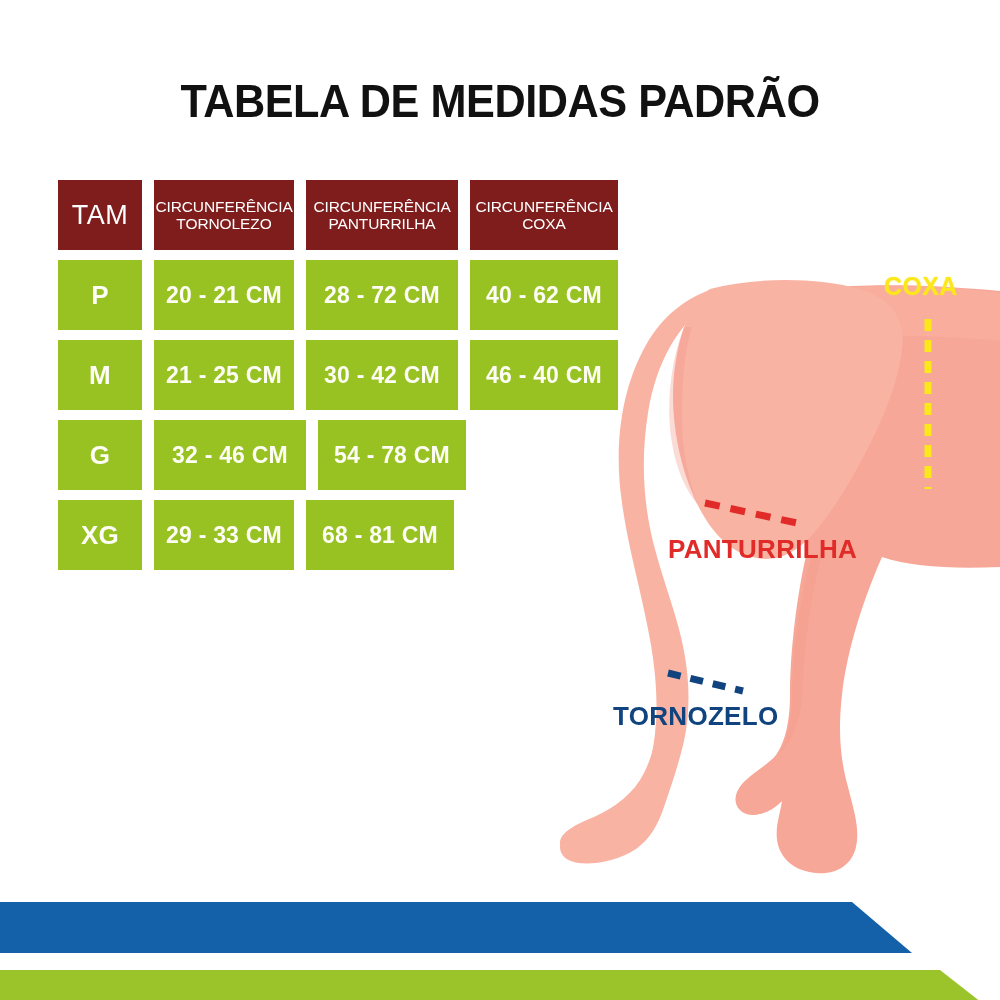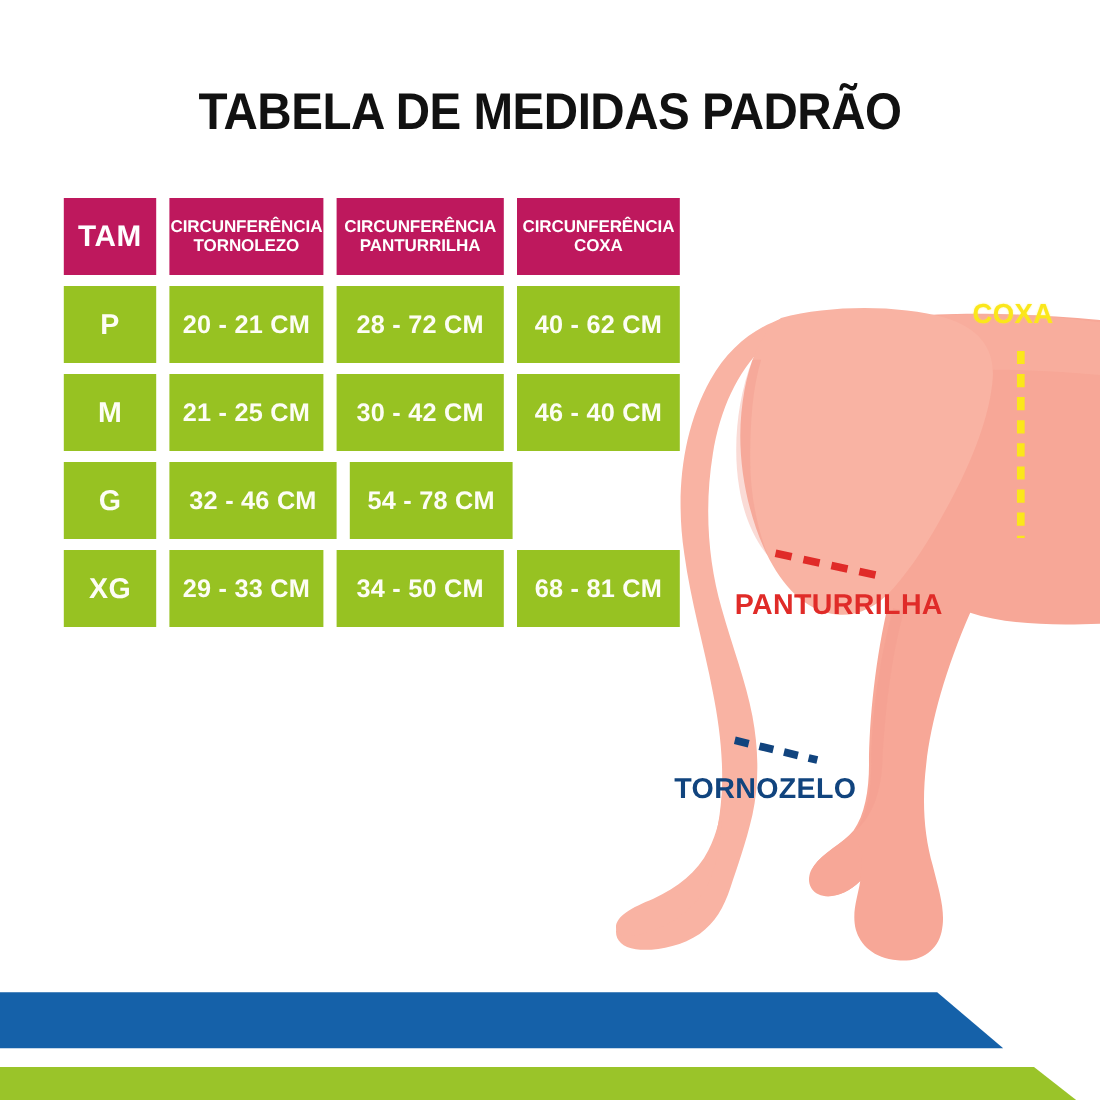--- a/index.html
+++ b/index.html
@@ -61,22 +61,22 @@
     height: 70px;
     padding: 2px 4px;
   }
 
   .cell.c-tam   { width: 84px; flex: 0 0 84px; }
   .cell.c-torn  { width: 140px; flex: 0 0 140px; }
   .cell.c-pant  { width: 152px; flex: 0 0 152px; }
   .cell.c-coxa  { width: 148px; flex: 0 0 148px; }
 
   .row-header .cell {
-    background: #be185d;
-    font-weight: bold;
+    background: #7f1d1d;
+    font-weight: normal;
   }
   .row-header .cell.c-tam {
     font-size: 27px;
     letter-spacing: 0.5px;
   }
   .row-header .cell.c-torn,
   .row-header .cell.c-pant,
   .row-header .cell.c-coxa {
     font-size: 15.5px;
     line-height: 1.12;
@@ -189,21 +189,20 @@
 
     <div class="table-row row-data">
       <div class="cell c-tam">G</div>
       <div class="cell c-pant">32 - 46 CM</div>
       <div class="cell c-coxa">54 - 78 CM</div>
     </div>
 
     <div class="table-row row-data">
       <div class="cell c-tam">XG</div>
       <div class="cell c-torn">29 - 33 CM</div>
-      <div class="cell c-pant">34 - 50 CM</div>
       <div class="cell c-coxa">68 - 81 CM</div>
     </div>
 
   </div>
 
   <div class="illustration">
     <svg width="440" height="620" viewBox="0 0 440 620" xmlns="http://www.w3.org/2000/svg">
 
       <path d="M 210 30
                C 258 18, 330 14, 440 24

